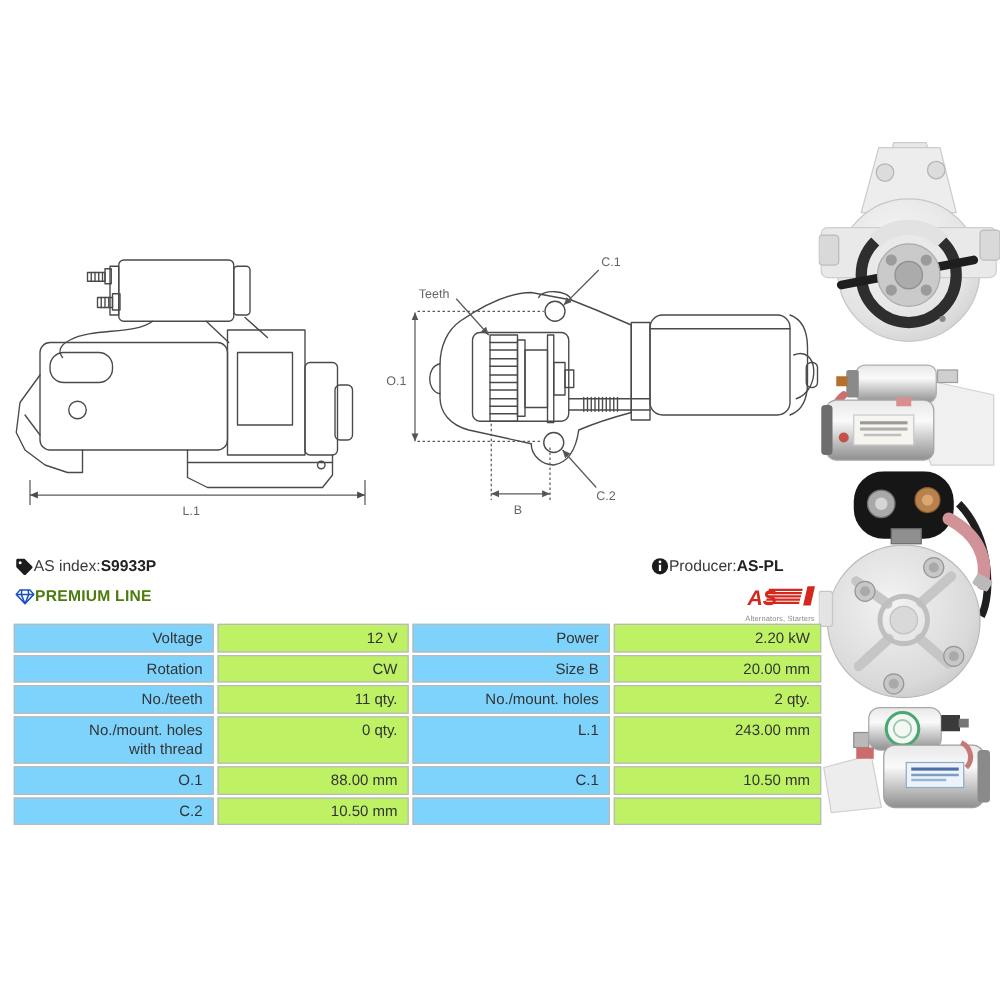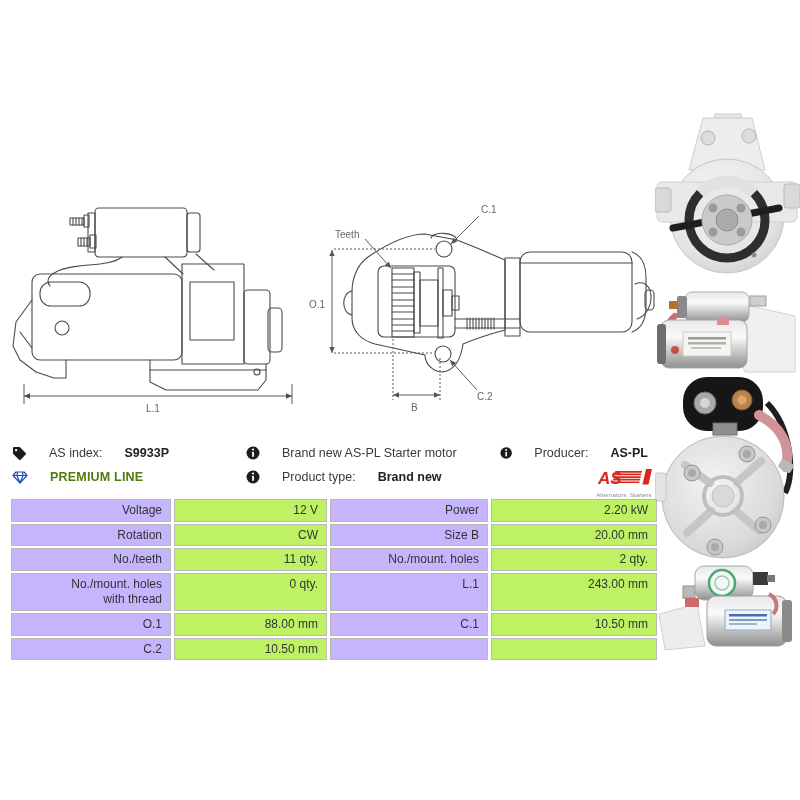--- a/index.html
+++ b/index.html
@@ -1,32 +1,32 @@
 <!DOCTYPE html>
 <html><head>
 <meta charset="utf-8">
 <style>
   html,body{margin:0;padding:0;background:#fff;}
   #page{position:relative;width:800px;height:800px;background:#ffffff;overflow:hidden;
         font-family:"Liberation Sans",sans-serif;color:#333;}
   svg text{font-family:"Liberation Sans",sans-serif;}
   .abs{position:absolute;}
   
-  .info-line{display:flex;align-items:center;gap:22px;height:18px;margin-bottom:6px;
+  .info-line{display:flex;align-items:center;gap:0;height:18px;margin-bottom:6px;
              font-size:12.5px;color:#3a3a3a;white-space:nowrap;}
   .info-line .b{font-weight:bold;color:#222;}
   .premium{color:#4d7c0f;font-weight:bold;letter-spacing:.2px;}
   .producer-line{justify-content:center;}
   .logo-sub{font-size:6px;color:#8a8a8a;text-align:center;width:60px;letter-spacing:.1px;}
   
   table.spec{position:absolute;left:8px;top:497px;border-collapse:separate;border-spacing:3px 2px;}
   table.spec td{box-sizing:border-box;border:1px solid #b9b9b9;font-size:12px;color:#333;
                 text-align:right;padding:3px 8px 2px 4px;vertical-align:top;line-height:1.3;
                 height:21px;background:#bef264;}
-  table.spec td.lbl{background:#c4b5fd;}
+  table.spec td.lbl{background:#7dd3fc;}
   table.spec tr.tall td{height:35px;padding-left:35px;}
 </style>
 </head>
 <body>
 
 <div id="page">
 
   <svg class="abs" style="left:10px;top:182px;" width="295" height="232" viewBox="0 0 295 232">
     <defs>
       <marker id="lArr" viewBox="0 0 10 10" refX="9" refY="5" markerWidth="7" markerHeight="7" orient="auto-start-reverse">
@@ -287,39 +287,20 @@
       <svg width="16" height="13" viewBox="0 0 16 13">
         <g fill="none" stroke="#1a4fc0" stroke-width="1.2" stroke-linejoin="round">
           <path d="M4,1 L12,1 L15,4.5 L8,12 L1,4.5 Z"></path>
           <path d="M1,4.5 L15,4.5 M5.5,1 L5,4.5 L8,12 M10.5,1 L11,4.5 L8,12"></path>
         </g>
       </svg>
       <span class="premium">PREMIUM LINE</span>
     </div>
   </div>
 
-  <div class="abs" style="left:246px;top:444px;">
-    <div class="info-line">
-      <svg width="14" height="14" viewBox="0 0 14 14">
-        <circle cx="7" cy="7" r="6.5" fill="#1c1c1c"></circle>
-        <rect x="6.1" y="5.8" width="1.8" height="5" fill="#ffffff"></rect>
-        <circle cx="7" cy="3.5" r="1.1" fill="#ffffff"></circle>
-      </svg>
-      <span>Brand new AS-PL Starter motor</span>
-    </div>
-    <div class="info-line">
-      <svg width="14" height="14" viewBox="0 0 14 14">
-        <circle cx="7" cy="7" r="6.5" fill="#1c1c1c"></circle>
-        <rect x="6.1" y="5.8" width="1.8" height="5" fill="#ffffff"></rect>
-        <circle cx="7" cy="3.5" r="1.1" fill="#ffffff"></circle>
-      </svg>
-      <span>Product type:</span>
-      <span class="b">Brand new</span>
-    </div>
-  </div>
 
   <div class="abs" style="left:500px;top:444px;width:148px;">
     <div class="info-line producer-line">
       <svg width="14" height="14" viewBox="0 0 14 14">
         <circle cx="7" cy="7" r="6.5" fill="#1c1c1c"></circle>
         <rect x="6.1" y="5.8" width="1.8" height="5" fill="#ffffff"></rect>
         <circle cx="7" cy="3.5" r="1.1" fill="#ffffff"></circle>
       </svg>
       <span>Producer:</span>
       <span class="b">AS-PL</span>

